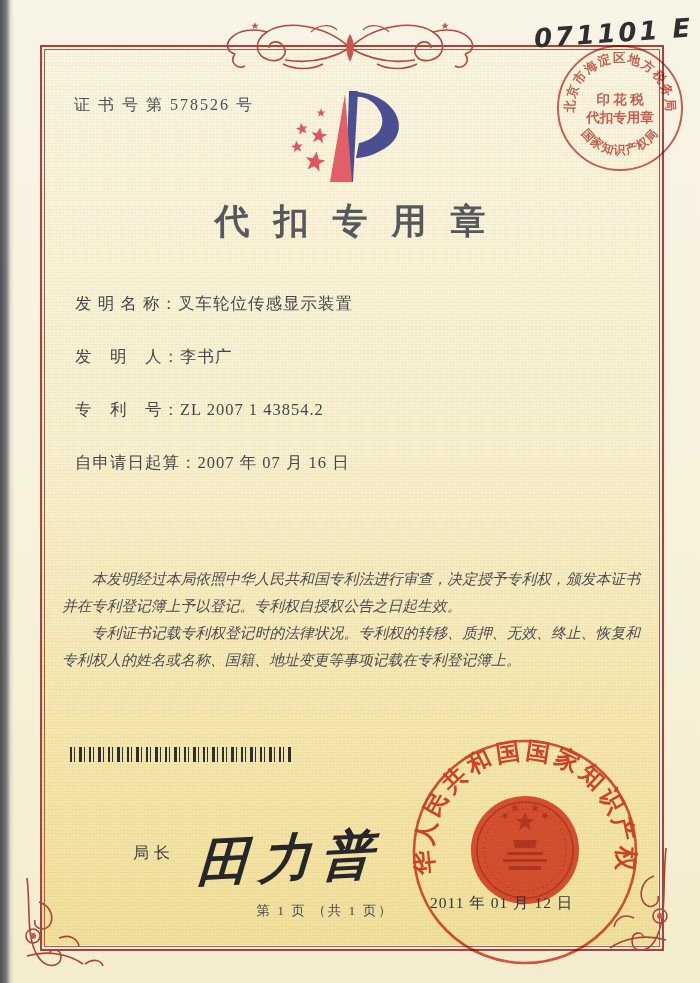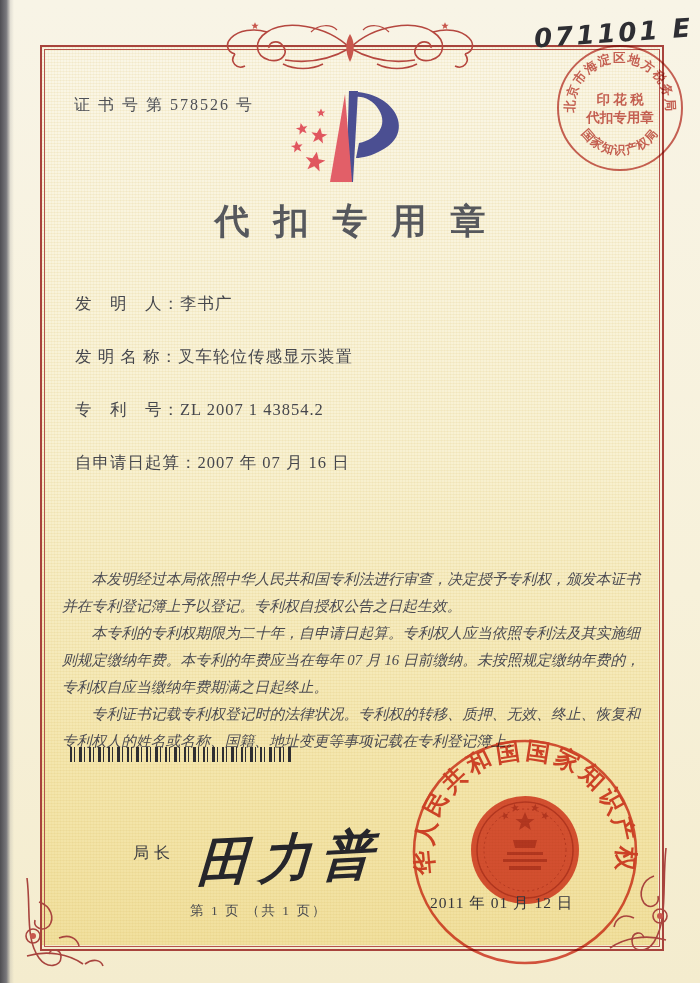--- a/index.html
+++ b/index.html
@@ -67,21 +67,21 @@
     font-size:52px;font-weight:700;font-style:italic;color:#26262b;
     letter-spacing:10px;transform:rotate(-3deg) skewX(-6deg);
   }
   .seal-main{position:absolute;left:405px;top:732px;z-index:6;mix-blend-mode:multiply;opacity:.95;}
   .seal-date{
     position:absolute;left:430px;top:893px;z-index:7;
     font-size:15.5px;color:#34353b;letter-spacing:1px;white-space:pre;
   }
   .tax-stamp{position:absolute;left:545px;top:38px;z-index:6;mix-blend-mode:multiply;opacity:.9;}
   .page-footer{
-    position:absolute;left:190px;top:902px;width:270px;z-index:5;text-align:left;
+    position:absolute;left:190px;top:902px;width:270px;z-index:5;text-align:center;
     font-size:13.5px;color:#4b4c50;letter-spacing:2px;white-space:pre;
   }
 </style>
 </head>
 <body>
 
 <div class="scan-edge"></div>
 <div class="paper-inner"></div>
 <div class="border-frame"></div>
 
@@ -141,36 +141,35 @@
     <use href="#star" transform="translate(31,48) scale(0.85) rotate(8)"></use>
     <use href="#star" transform="translate(9,59) scale(0.62) rotate(-8)"></use>
     <use href="#star" transform="translate(27,74) scale(1.05) rotate(10)"></use>
   </g>
 </svg>
 
 <div class="page-title">代扣专用章</div>
 
 <div class="fields">
   <div class="field-row">
+    <span class="f-label">发 明 名 称：</span><span class="f-value">叉车轮位传感显示装置</span>
+  </div>
+  <div class="field-row">
     <span class="f-label">发　明　人：</span><span class="f-value">李书广</span>
-  </div>
-  <div class="field-row">
-    <span class="f-label">发 明 名 称：</span><span class="f-value">叉车轮位传感显示装置</span>
   </div>
   <div class="field-row">
     <span class="f-label">专　利　号：</span><span class="f-value">ZL 2007 1 43854.2</span>
   </div>
   <div class="field-row">
     <span class="f-label">自申请日起算：</span><span class="f-value">2007 年 07 月 16 日</span>
   </div>
 </div>
 
 <div class="body-text">
   <p>本发明经过本局依照中华人民共和国专利法进行审查，决定授予专利权，颁发本证书并在专利登记簿上予以登记。专利权自授权公告之日起生效。</p>
-  <p>本专利的专利权期限为二十年，自申请日起算。专利权人应当依照专利法及其实施细则规定缴纳年费。本专利的年费应当在每年 07 月 16 日前缴纳。未按照规定缴纳年费的，专利权自应当缴纳年费期满之日起终止。</p>
   <p>专利证书记载专利权登记时的法律状况。专利权的转移、质押、无效、终止、恢复和专利权人的姓名或名称、国籍、地址变更等事项记载在专利登记簿上。</p>
 </div>
 
 <div class="barcode"></div>
 
 <div class="director-row">
   <span class="director-title">局长</span>
   <span class="director-signature">田力普</span>
 </div>
 

